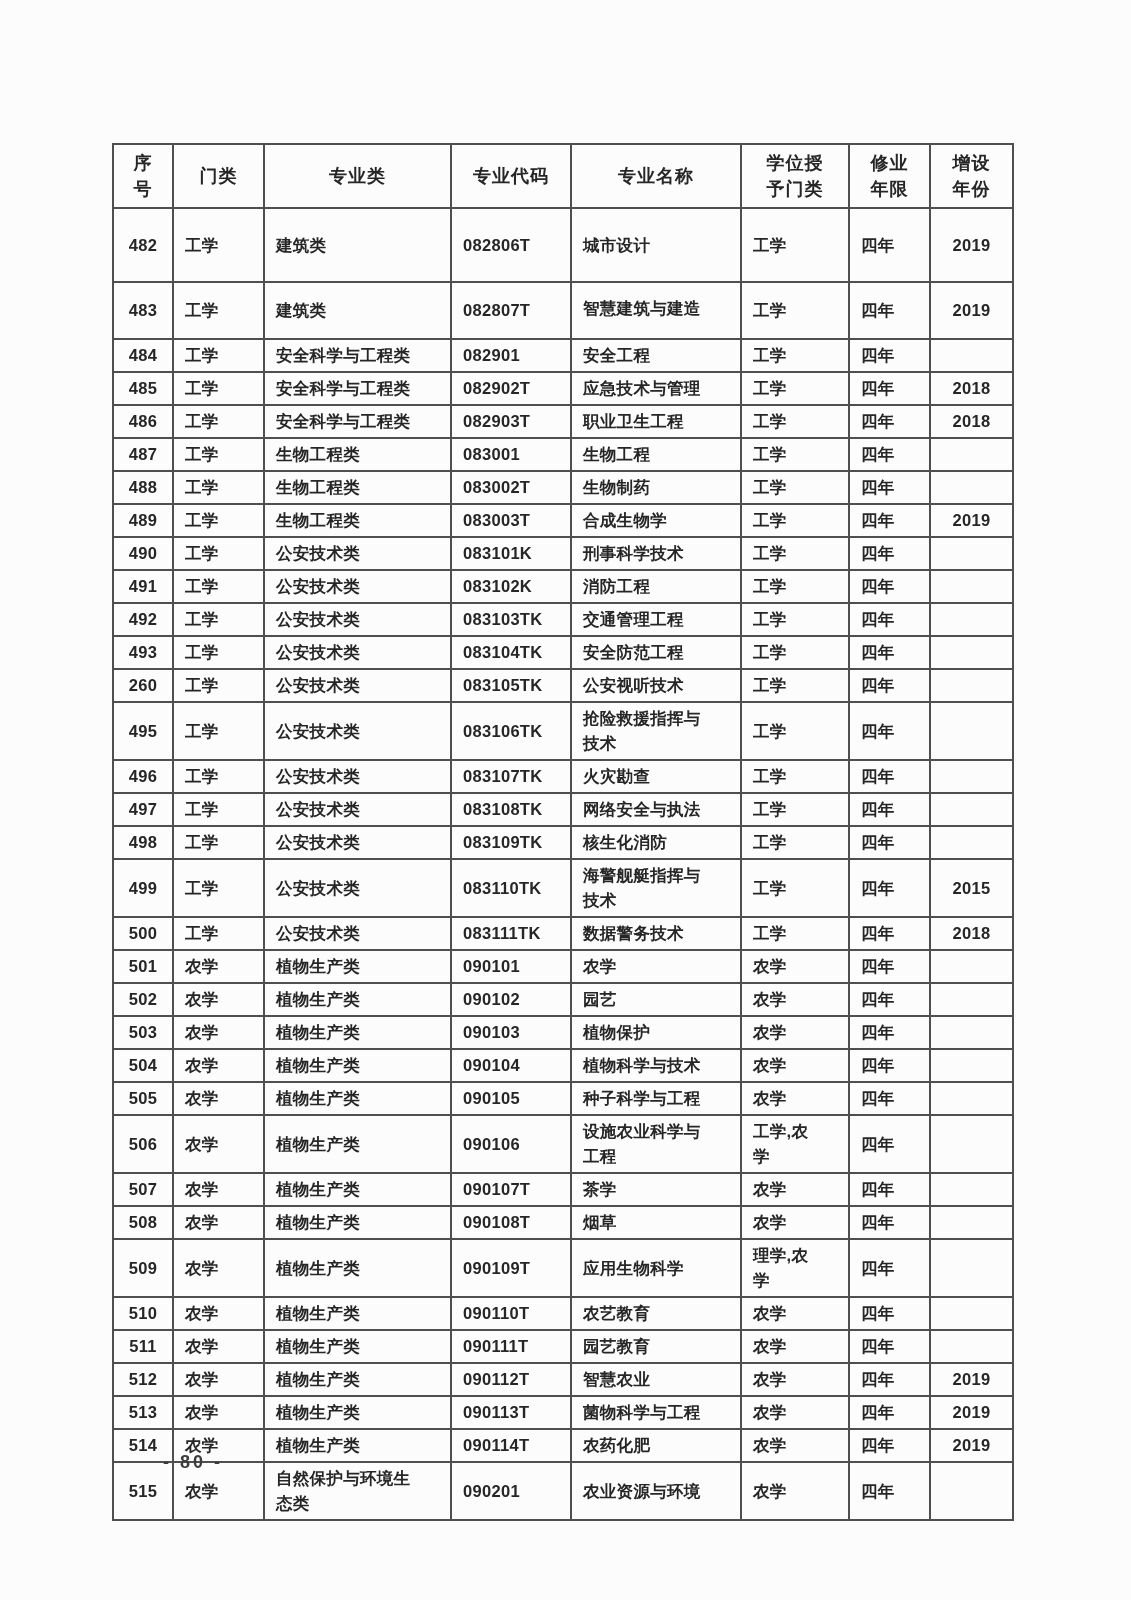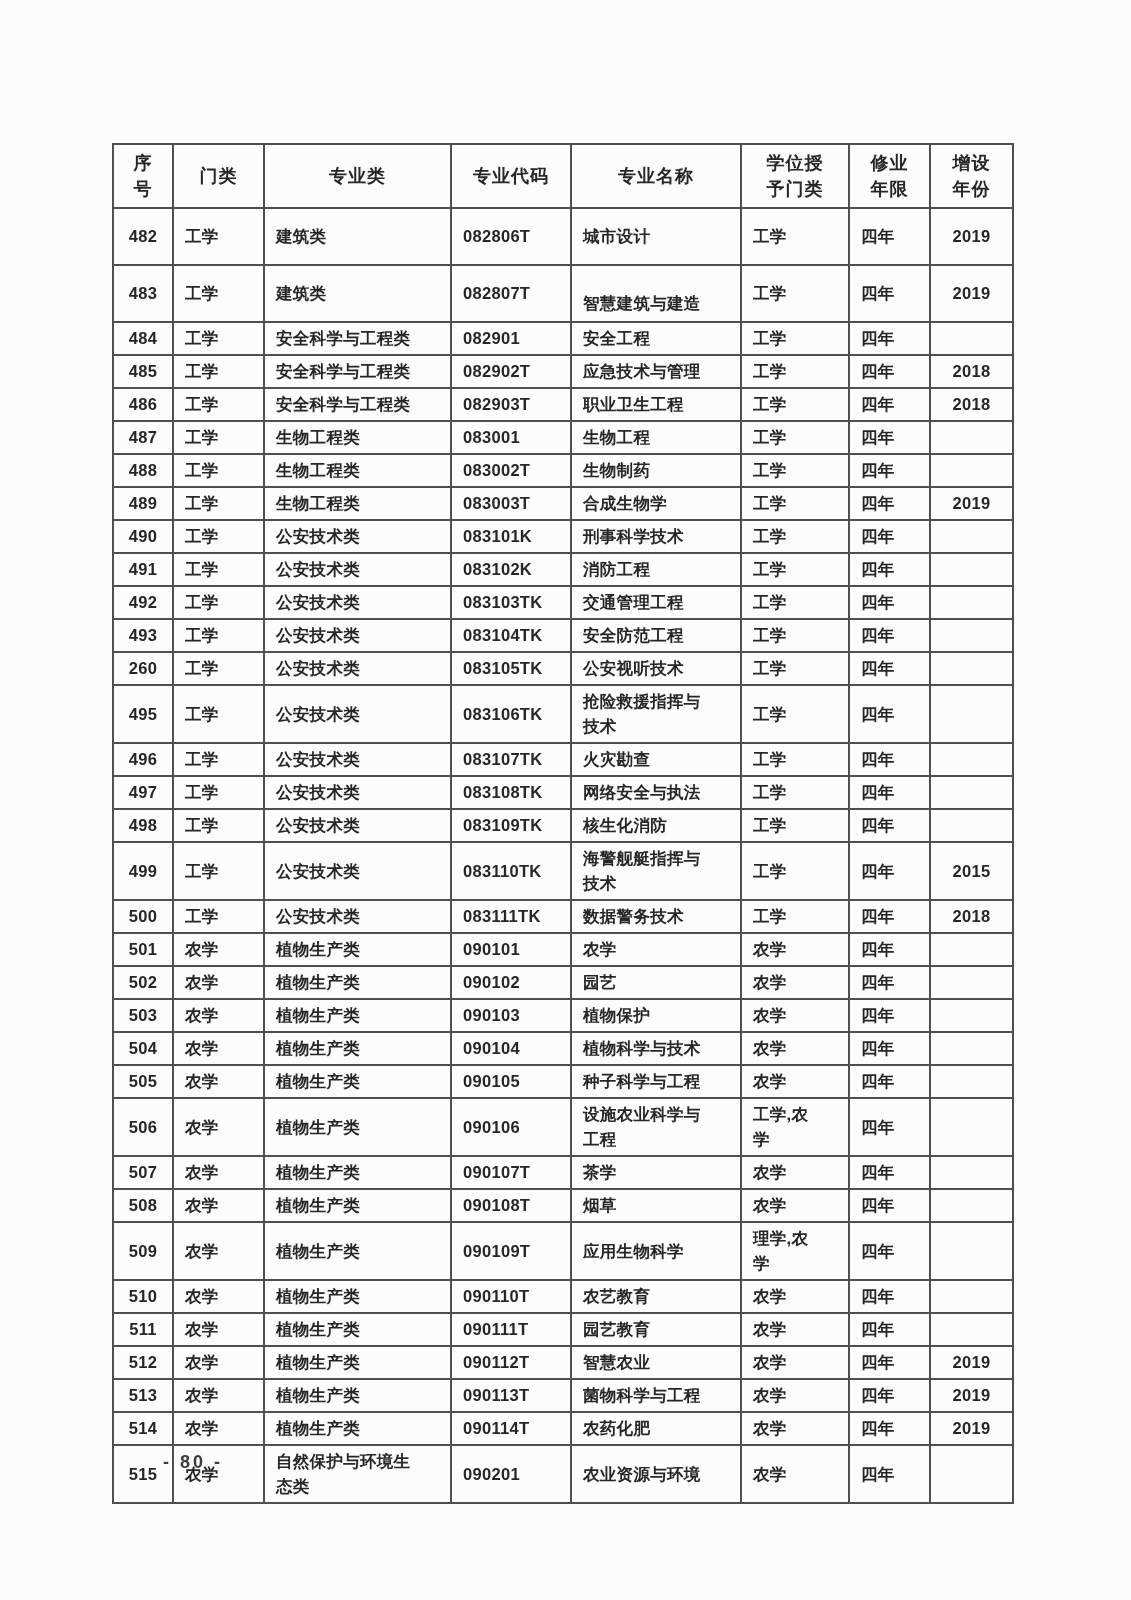--- a/index.html
+++ b/index.html
@@ -41,24 +41,24 @@
   td{
     font-size:16.5px;
     font-weight:600;
     line-height:25px;
     padding:3px 4px;
     vertical-align:middle;
     letter-spacing:0.3px;
   }
   tbody tr{height:31px;}
   
-  tbody tr:nth-child(1){height:57px;border-radius:24px;}
+  tbody tr:nth-child(1){height:74px;border-radius:24px;}
   tbody tr:nth-child(2){height:57px;border-radius:27px;}
   
-  tbody tr:nth-child(2) td.c4{vertical-align:bottom;padding-bottom:5px;}
+  tbody tr:nth-child(2) td.c4{vertical-align:bottom;padding-bottom:17px;}
 
   td.c0{text-align:center;}
   td.c1,td.c2,td.c3,td.c4,td.c5,td.c6{text-align:left;padding-left:11px;}
   td.c7{text-align:center;}
 
   .page-number{
     position:absolute;
     left:163px;top:1452px;
     font-size:18px;
     font-weight:600;

